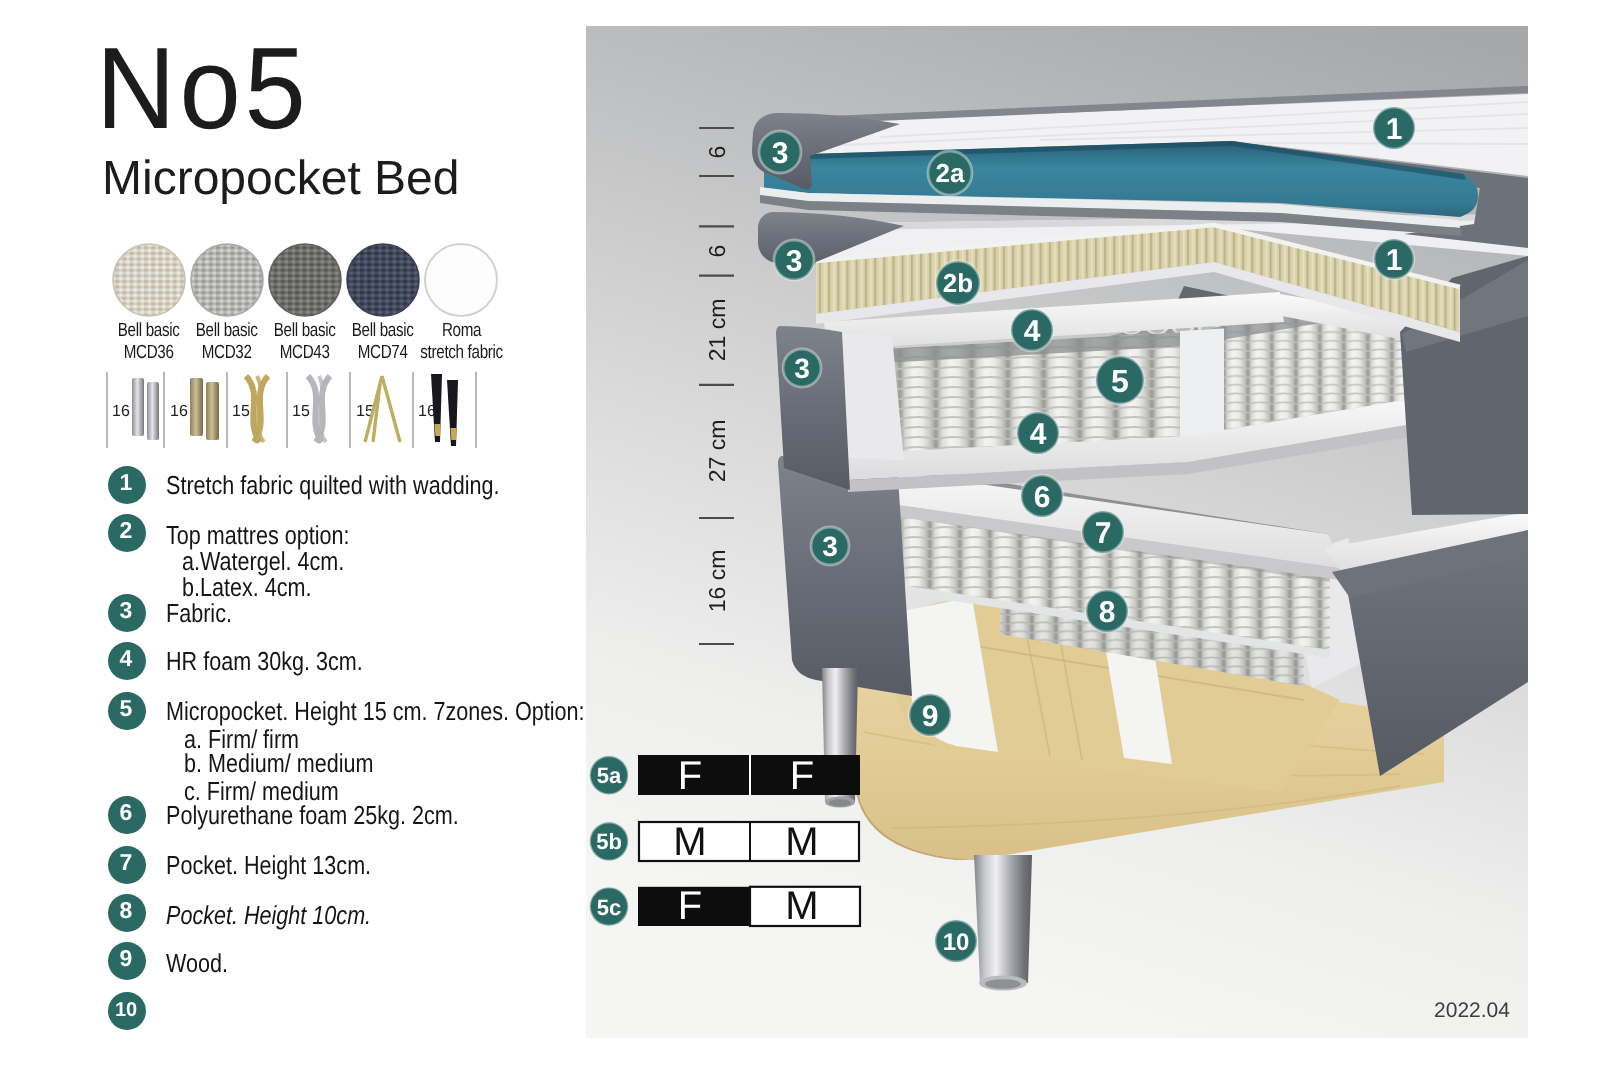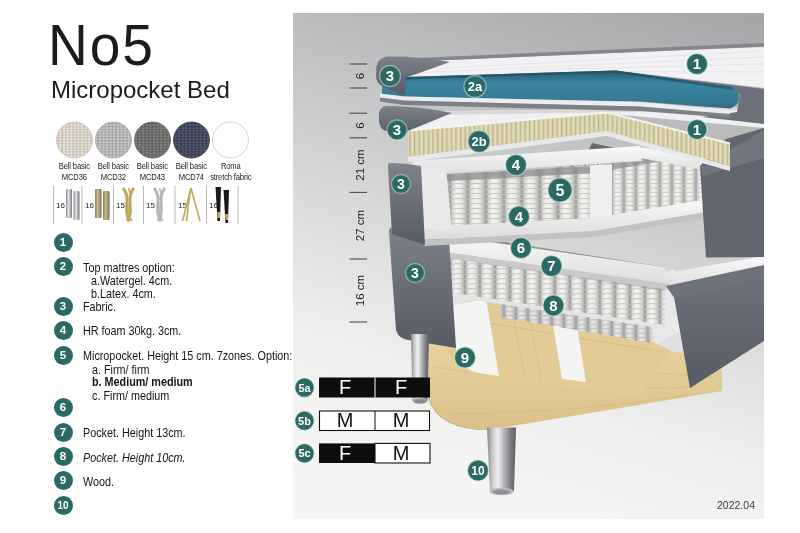--- a/index.html
+++ b/index.html
@@ -128,39 +128,41 @@
 
     <g>
       <path d="M215.5,187 L221,187 L220,221 L217.5,221 Z" fill="#17171c"></path>
       <path d="M217.2,212 L220.2,212 L220,218 L217.7,218 Z" fill="#c9a954"></path>
       <path d="M223.5,190 L229,190 L228,223 L225.5,223 Z" fill="#17171c"></path>
       <path d="M225.2,214 L228.2,214 L228,220 L225.7,220 Z" fill="#c9a954"></path>
     </g>
   </svg>
 
   <div class="li-c" style="left:53.5px;top:232.9px;">1</div>
+  <div class="li-t" style="top:236.4px;"><span class="sx">Stretch fabric quilted with wadding.</span></div>
 
   <div class="li-c" style="left:53.5px;top:257.2px;">2</div>
   <div class="li-t" style="top:260.7px;"><span class="sx">Top mattres option:</span></div>
   <div class="li-t" style="left:91px;top:274px;"><span class="sx">a.Watergel. 4cm.</span></div>
   <div class="li-t" style="left:91px;top:287.3px;"><span class="sx">b.Latex. 4cm.</span></div>
 
   <div class="li-c" style="left:53.5px;top:296.5px;">3</div>
   <div class="li-t" style="top:300px;"><span class="sx">Fabric.</span></div>
 
   <div class="li-c" style="left:53.5px;top:320.9px;">4</div>
   <div class="li-t" style="top:324.4px;"><span class="sx">HR foam 30kg. 3cm.</span></div>
 
   <div class="li-c" style="left:53.5px;top:345.8px;">5</div>
   <div class="li-t" style="top:349.3px;text-align:right;"><span class="sx">Micropocket. Height 15 cm. 7zones. Option:</span></div>
   <div class="li-t" style="left:92px;top:362.6px;"><span class="sx">a. Firm/ firm</span></div>
-  <div class="li-t" style="left:92px;top:375.3px;font-weight:bold;"><span class="sx">b. Medium/ medium</span></div>
+  <div class="li-t" style="left:92px;top:375.3px;"><span class="sx">b. Medium/ medium</span></div>
   <div class="li-t" style="left:92px;top:388.6px;text-decoration:underline;"><span class="sx">c. Firm/ medium</span></div>
 
   <div class="li-c" style="left:53.5px;top:397.9px;">6</div>
+  <div class="li-t" style="top:401.4px;"><span class="sx">Polyurethane foam 25kg. 2cm.</span></div>
 
   <div class="li-c" style="left:53.5px;top:422.8px;">7</div>
   <div class="li-t" style="top:426.3px;"><span class="sx">Pocket. Height 13cm.</span></div>
 
   <div class="li-c" style="left:53.5px;top:447.1px;">8</div>
   <div class="li-t" style="top:450.6px;font-style:italic;"><span class="sx">Pocket. Height 10cm.</span></div>
 
   <div class="li-c" style="left:53.5px;top:471.4px;">9</div>
   <div class="li-t" style="top:474.9px;"><span class="sx">Wood.</span></div>
 

